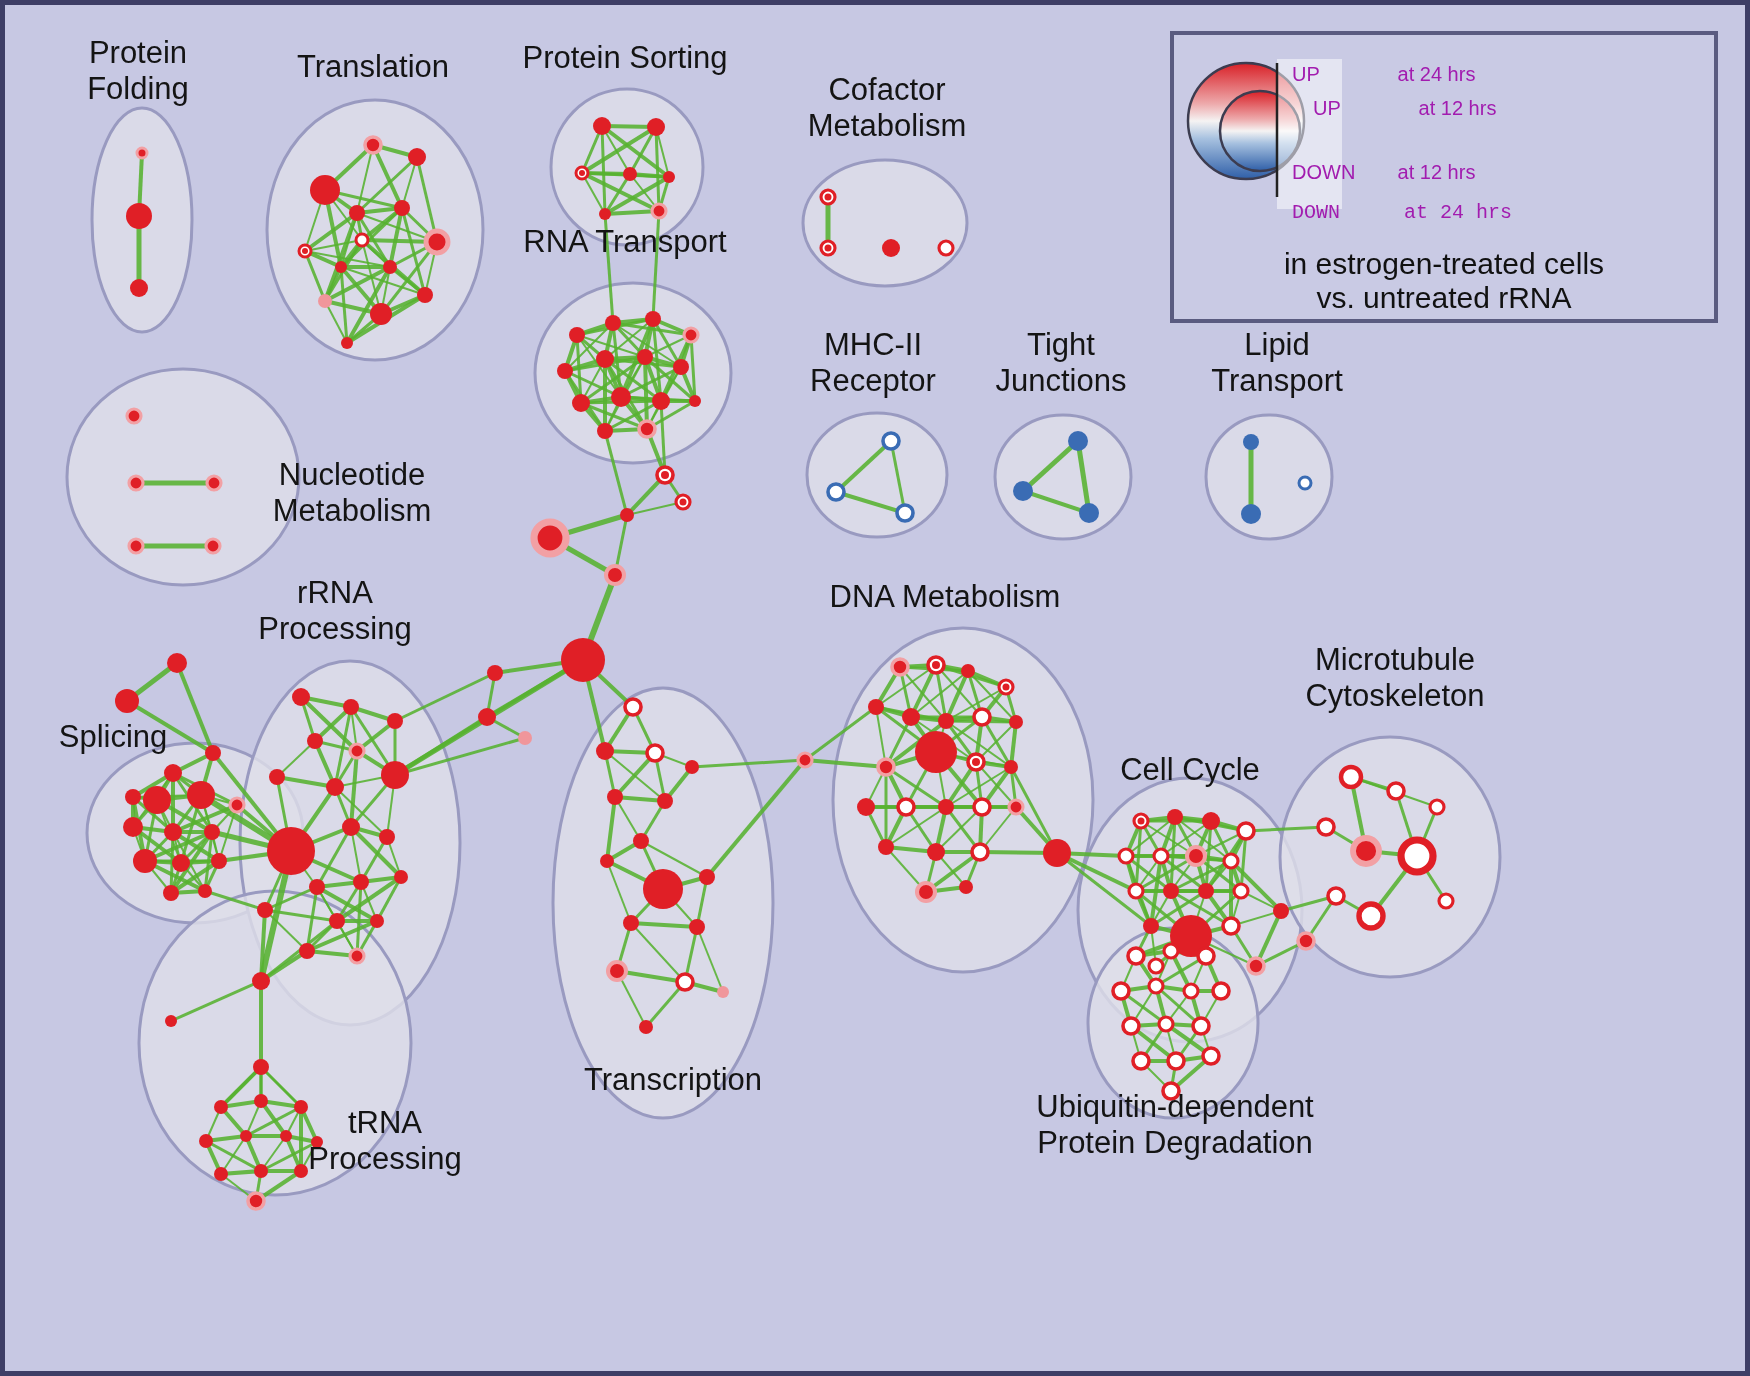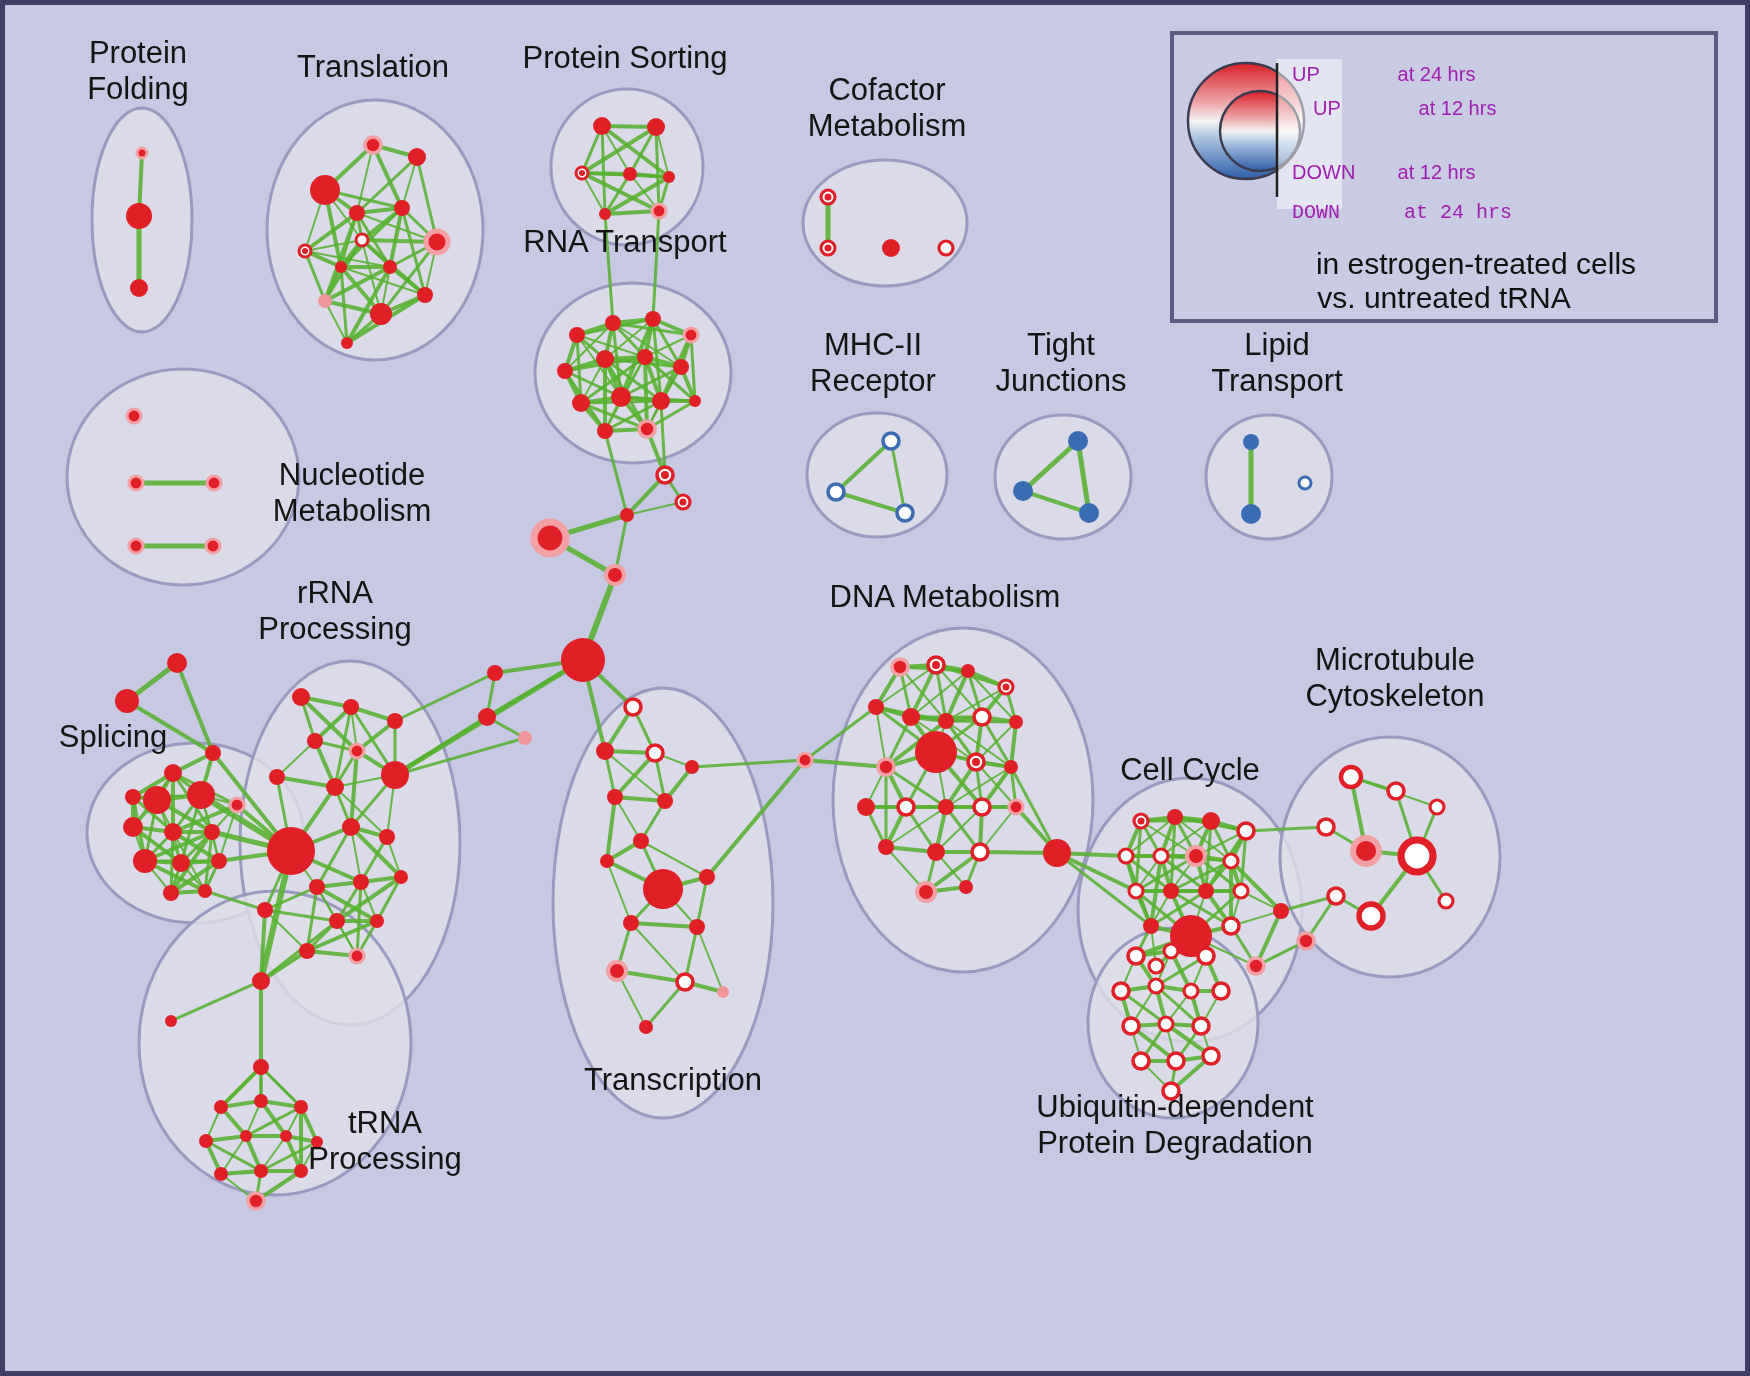--- a/index.html
+++ b/index.html
@@ -849,17 +849,17 @@
     </div>
     <div class="legend-row" style="left:118px;top:126px;">
       <span class="term">DOWN</span>
       <span class="time">at 12 hrs</span>
     </div>
     <div class="legend-row" style="left:118px;top:166px;font-family:Liberation Mono, monospace;">
       <span class="term">DOWN</span>
       <span class="time">at 24 hrs</span>
     </div>
 
-    <div class="legend-foot" style="top:212px;padding-left:32px;">in estrogen-treated cells</div>
-    <div class="legend-foot" style="top:246px;">vs. untreated tRNA</div>
+    <div class="legend-foot" style="top:212px;">in estrogen-treated cells</div>
+    <div class="legend-foot" style="top:246px;">vs. untreated rRNA</div>
   </div>
 
 </div>
 
 </body></html>

